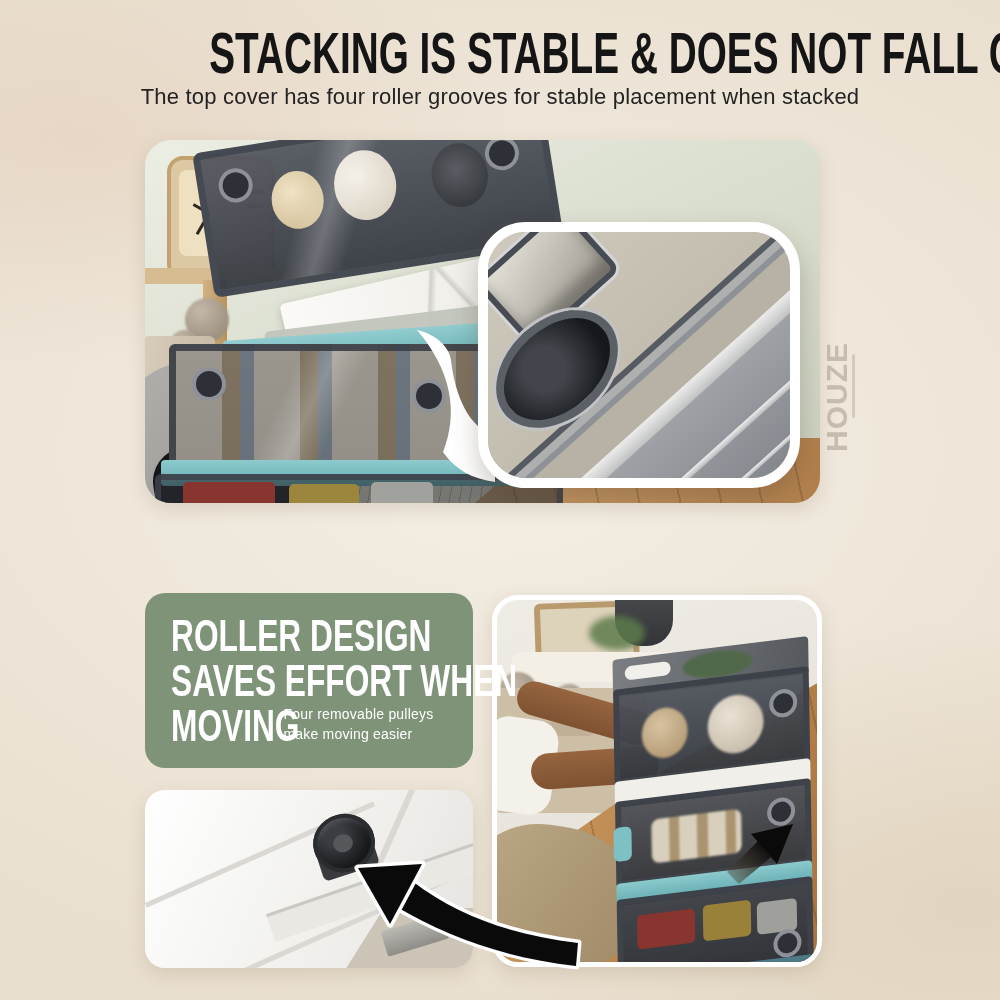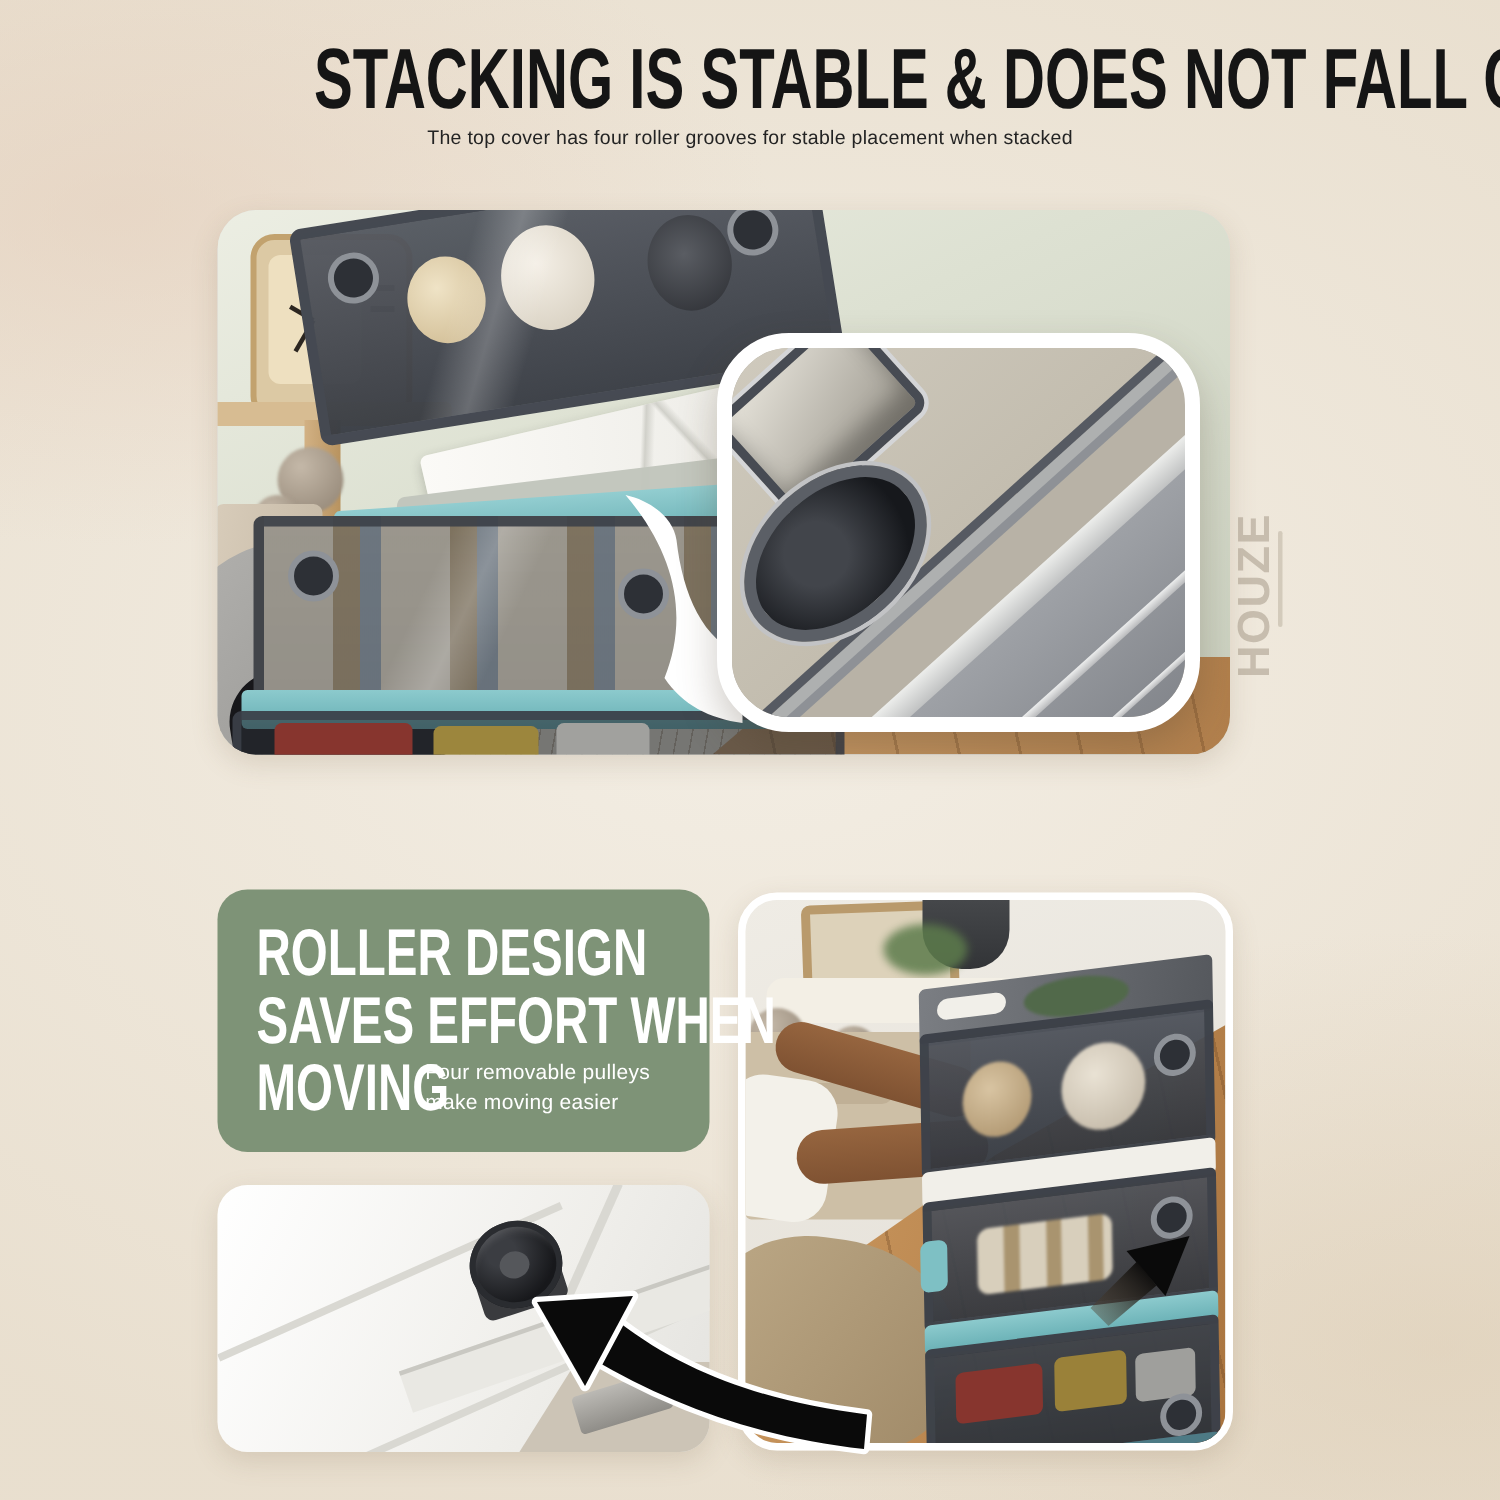--- a/index.html
+++ b/index.html
@@ -17,21 +17,21 @@
   }
   .canvas{position:absolute;inset:0;}
 
   
   .hdr{position:absolute;left:0;top:24px;width:1000px;text-align:center;z-index:5;}
   .title{
     font-weight:700;color:var(--title_text,#151515);font-size:57px;line-height:58px;
     display:inline-block;transform:scaleX(.68);transform-origin:center;white-space:nowrap;
     letter-spacing:0px;
   }
-  .subtitle{margin-top:2px;font-size:13px;color:#232323;letter-spacing:.2px;}
+  .subtitle{margin-top:2px;font-size:22px;color:#232323;letter-spacing:.2px;}
 
   
   .photo{position:absolute;overflow:hidden;background:#ddd;box-shadow:0 6px 18px rgba(120,100,70,.18);}
   .abs{position:absolute;}
 
   
   #mainPhoto{left:145px;top:140px;width:675px;height:363px;border-radius:26px;z-index:1;}
   .wall{inset:0;background:linear-gradient(155deg,#eceee3 0%,#dde1d2 40%,#c9cfbe 100%);}
   .floorband{left:0;top:298px;width:675px;height:65px;}
   .rug{left:0;top:6px;width:420px;height:59px;background:#e7e0d0;}

